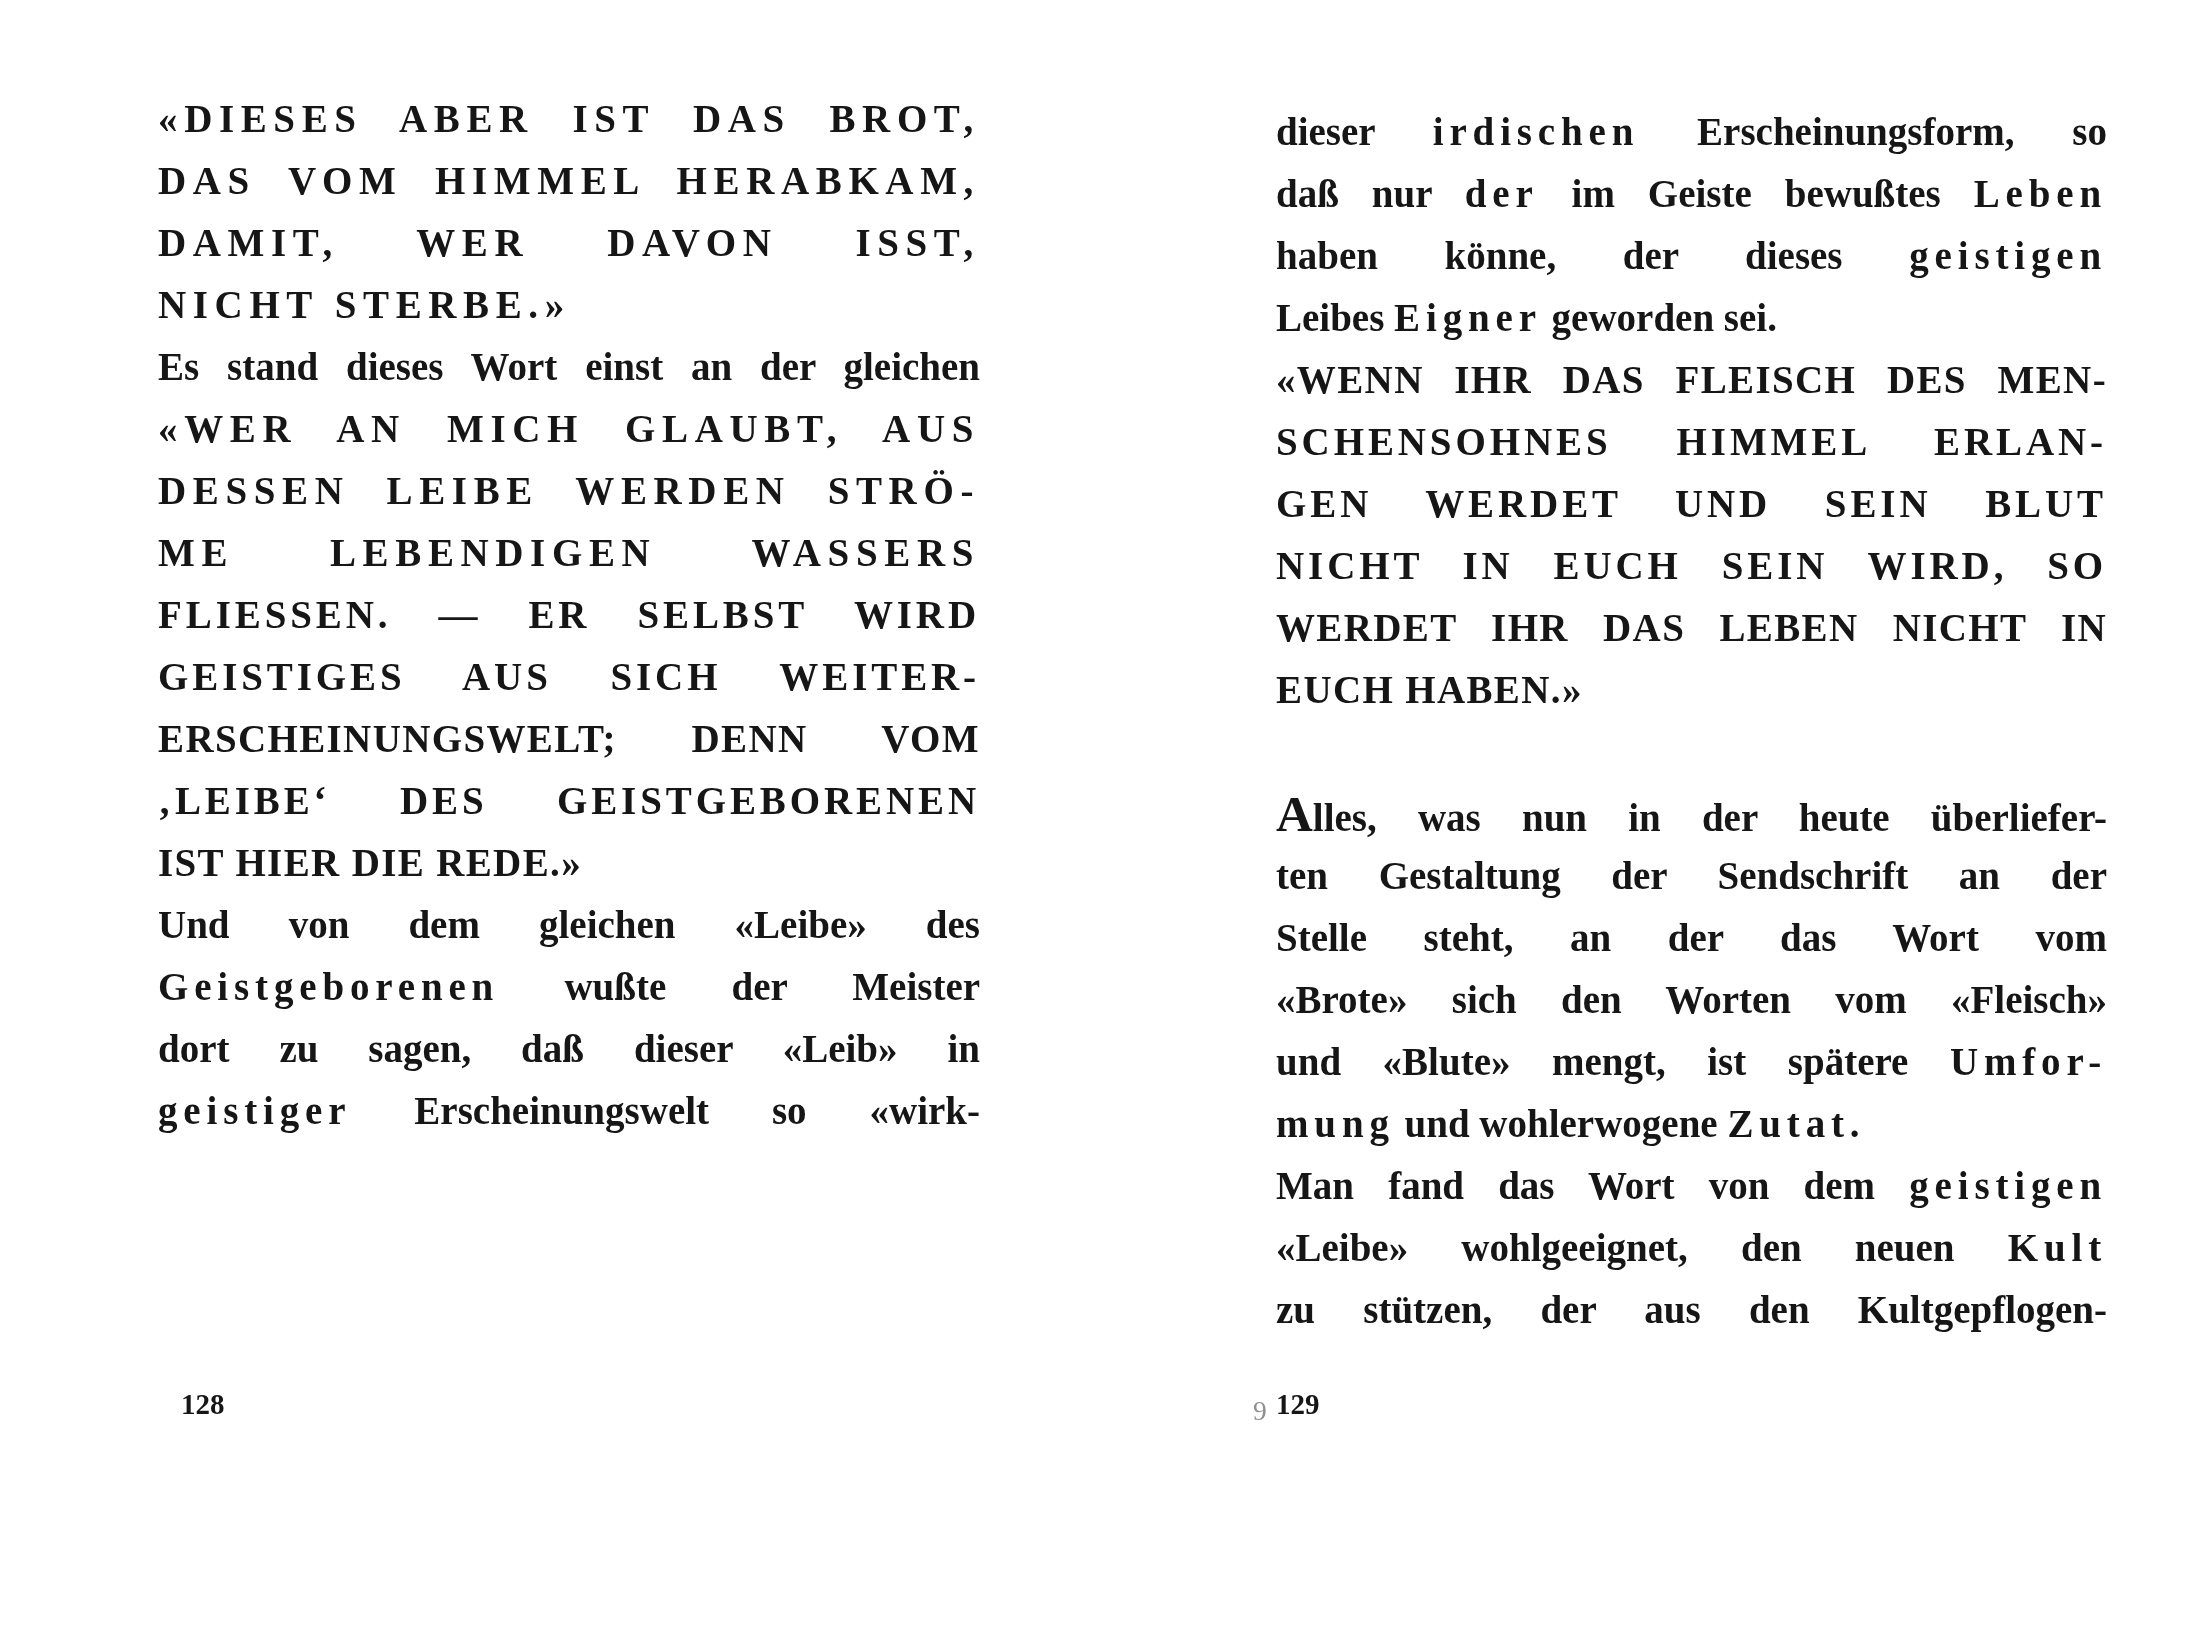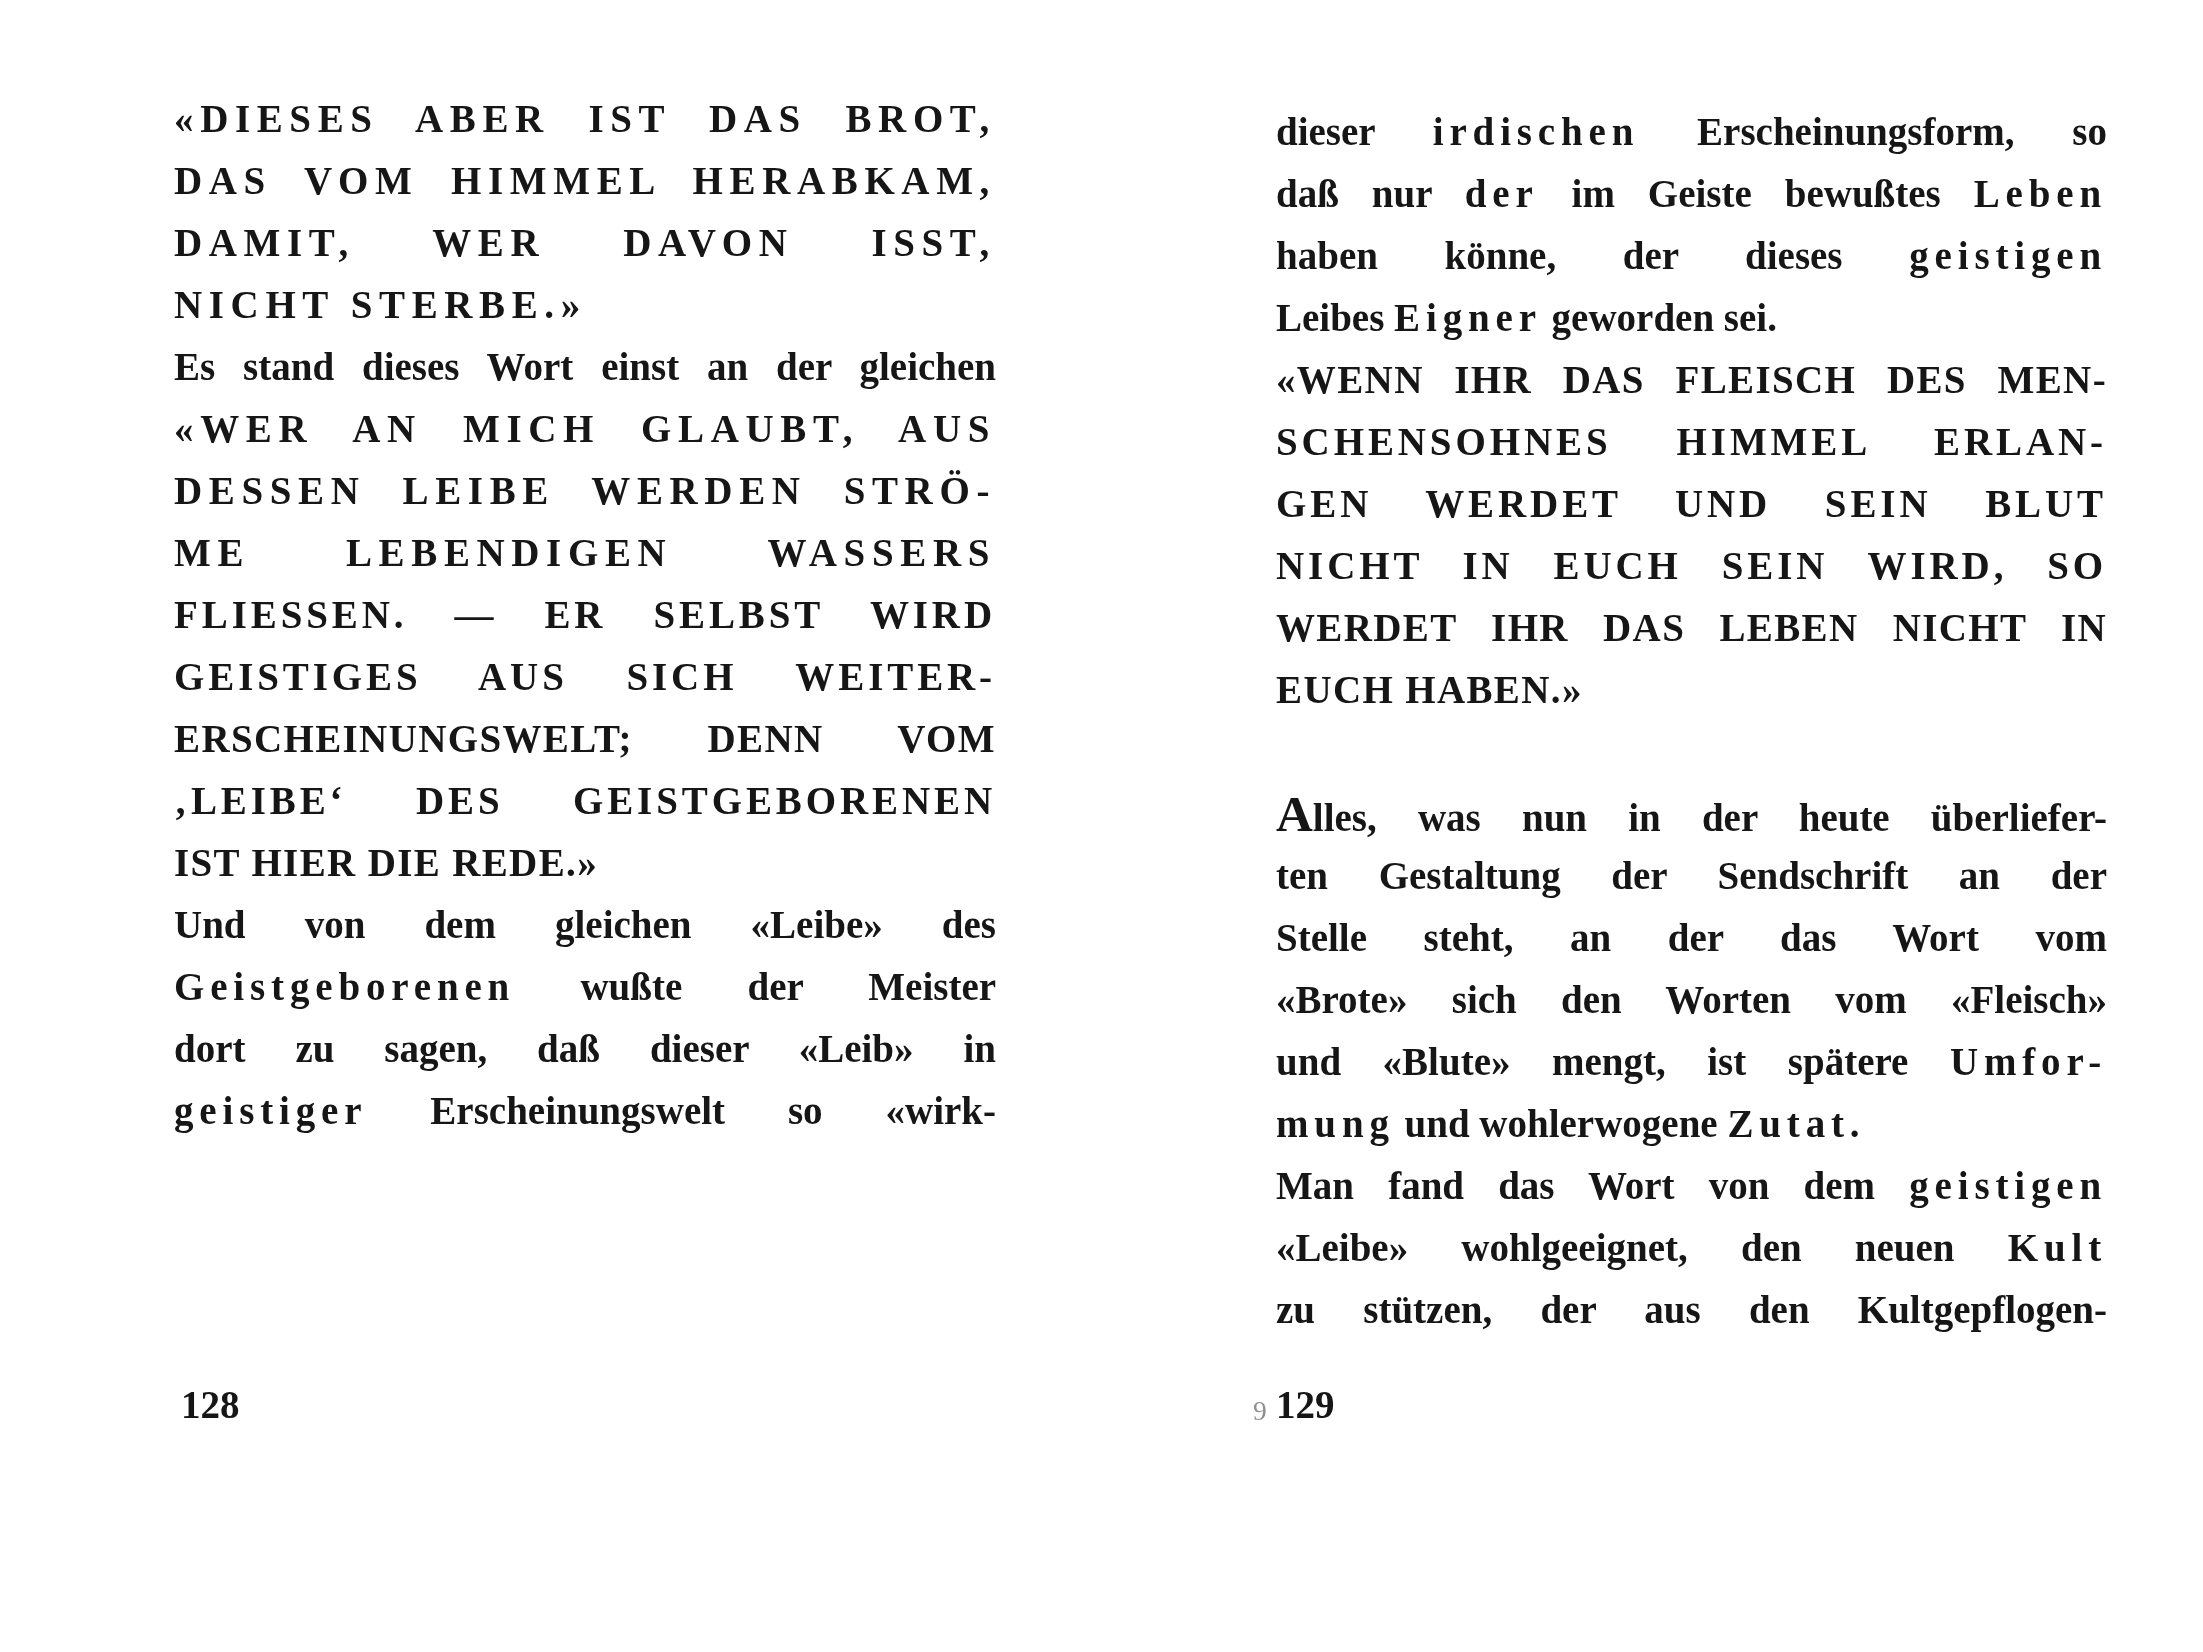--- a/index.html
+++ b/index.html
@@ -3,38 +3,38 @@
 <meta charset="utf-8">
 <style>
   html,body{margin:0;padding:0;}
   body{
     width:2204px;height:1653px;position:relative;
     background:#ffffff;color:#161616;
     font-family:"Liberation Serif","DejaVu Serif",serif;
     overflow:hidden;
   }
   .page-col{position:absolute;}
-  #page-left-lines{left:174px;top:88px;width:822px;}
+  #page-left-lines{left:158px;top:88px;width:822px;}
   #page-right-lines{left:1276px;top:101px;width:831px;}
   .line{
     line-height:62px;height:62px;
     white-space:nowrap;
     font-weight:700;
   }
   .just{text-align:justify;text-align-last:justify;white-space:normal;}
   .gap{margin-top:62px;}
   .caps-wide {font-size:39px;letter-spacing:0.17em;}
   .caps-mid  {font-size:39px;letter-spacing:0.10em;}
   .caps-tight{font-size:39px;letter-spacing:0.035em;}
   .body      {font-size:39px;}
   .sp{letter-spacing:0.15em;}
   .lead::first-letter{font-size:51px;}
   .page-number{
     position:absolute;top:1377px;
-    font-size:39px;font-weight:700;line-height:55px;
+    font-size:29px;font-weight:700;line-height:55px;
   }
   #page-number-left{left:181px;}
   #page-number-right{left:1276px;width:831px;text-align:left;}
   #signature-mark{
     position:absolute;left:1253px;top:1392px;
     font-size:27.5px;font-weight:400;color:#8f8f8f;line-height:37px;
   }
 </style>
 </head>
 <body>

